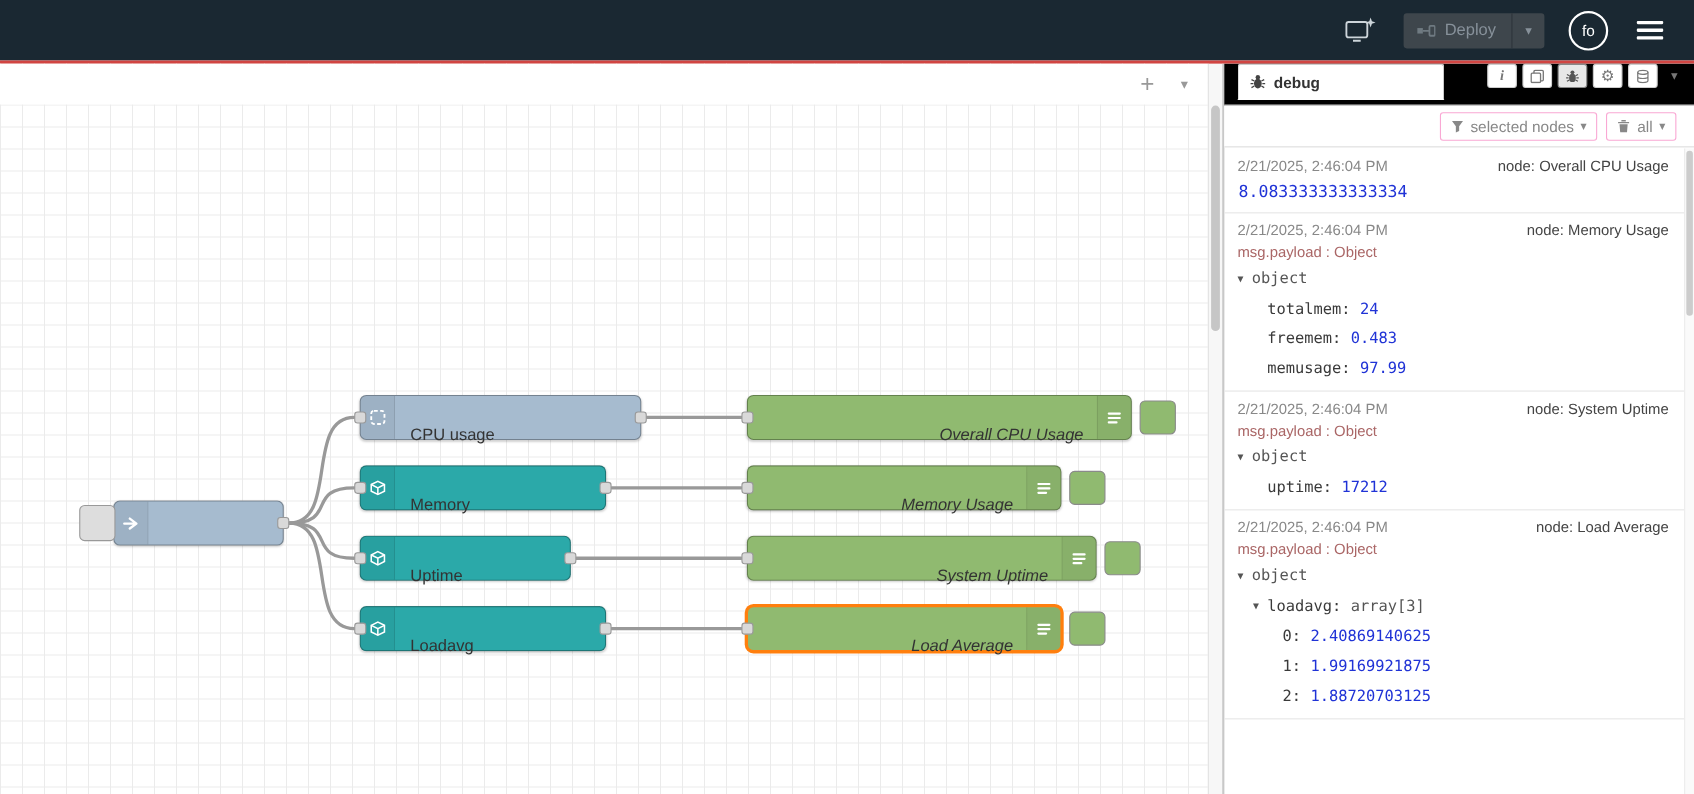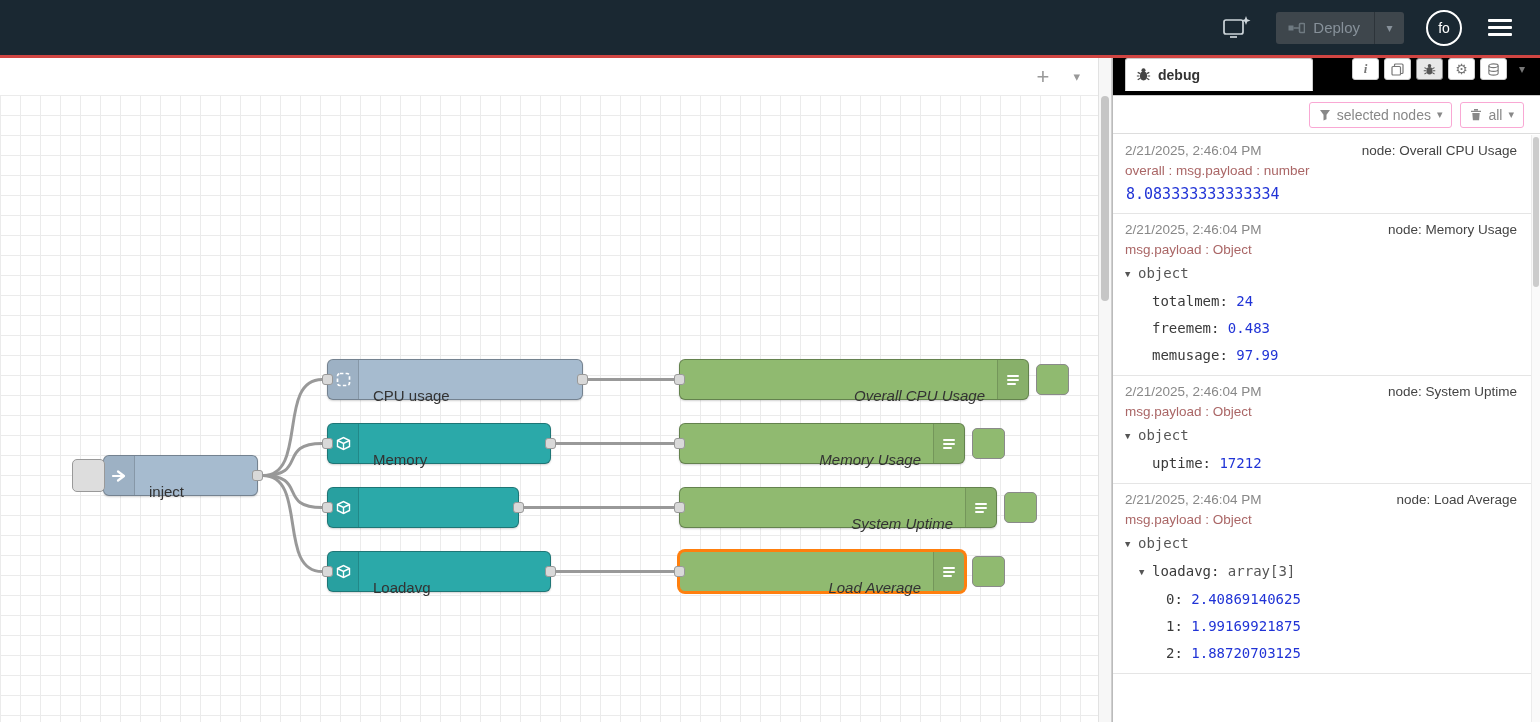--- a/index.html
+++ b/index.html
@@ -146,21 +146,20 @@
       <span class="ct-caret">▾</span>
     </div>
 
     <div class="node light" style="left:103px;top:397px;width:155px">
       <div class="inject-btn"></div>
       <div class="icon-area icon-left">
         <svg width="17" height="16" viewBox="0 0 17 16">
             <path d="M2 8h8M7 3.5L13 8l-6 4.5" stroke="#fff" stroke-width="2.2" fill="none" stroke-linecap="round" stroke-linejoin="round"></path>
           </svg>
       </div>
-      <div class="node-label">inject</div>
       <div class="port out"></div>
     </div>
 
     <div class="node light" style="left:327px;top:301px;width:256px">
       <div class="icon-area icon-left">
         <svg width="19" height="19" viewBox="0 0 19 19">
             <rect x="3.5" y="3.5" width="12" height="12" rx="2.5" fill="none" stroke="#fff" stroke-width="1.7" stroke-dasharray="3.4 2.2"></rect>
           </svg>
       </div>
       <div class="node-label">CPU usage</div>
@@ -180,20 +179,21 @@
       <div class="port out"></div>
     </div>
 
     <div class="node teal" style="left:327px;top:429px;width:192px">
       <div class="icon-area icon-left">
         <svg width="19" height="19" viewBox="0 0 19 19" fill="none" stroke="#fff" stroke-width="1.4">
             <path d="M3.5 6.5l6-3 6 3v6l-6 3-6-3z"></path>
             <path d="M3.5 6.5l6 3 6-3M9.5 9.5v6"></path>
           </svg>
       </div>
+      <div class="node-label">Uptime</div>
       <div class="port in"></div>
       <div class="port out"></div>
     </div>
 
     <div class="node teal" style="left:327px;top:493px;width:224px">
       <div class="icon-area icon-left">
         <svg width="19" height="19" viewBox="0 0 19 19" fill="none" stroke="#fff" stroke-width="1.4">
             <path d="M3.5 6.5l6-3 6 3v6l-6 3-6-3z"></path>
             <path d="M3.5 6.5l6 3 6-3M9.5 9.5v6"></path>
           </svg>
@@ -310,21 +310,20 @@
         <span class="caret">▾</span>
       </div>
     </div>
 
     <div class="messages">
         <div class="dmsg">
           <div class="dmeta">
             <span class="dts">2/21/2025, 2:46:04 PM</span>
             <span class="dnode">node: Overall CPU Usage</span>
           </div>
-          <div class="dpath">overall : msg.payload : number</div>
           <div class="drow big" style="padding-left:1px"><span class="dval">8.083333333333334</span></div>
         </div>
         <div class="dmsg">
           <div class="dmeta">
             <span class="dts">2/21/2025, 2:46:04 PM</span>
             <span class="dnode">node: Memory Usage</span>
           </div>
           <div class="dpath">msg.payload : Object</div>
           <div class="drow" style="padding-left:0px"><span class="caret">▼</span><span class="dtype">object</span></div>
           <div class="drow" style="padding-left:27px"><span class="dkey">totalmem: </span><span class="dval">24</span></div>

